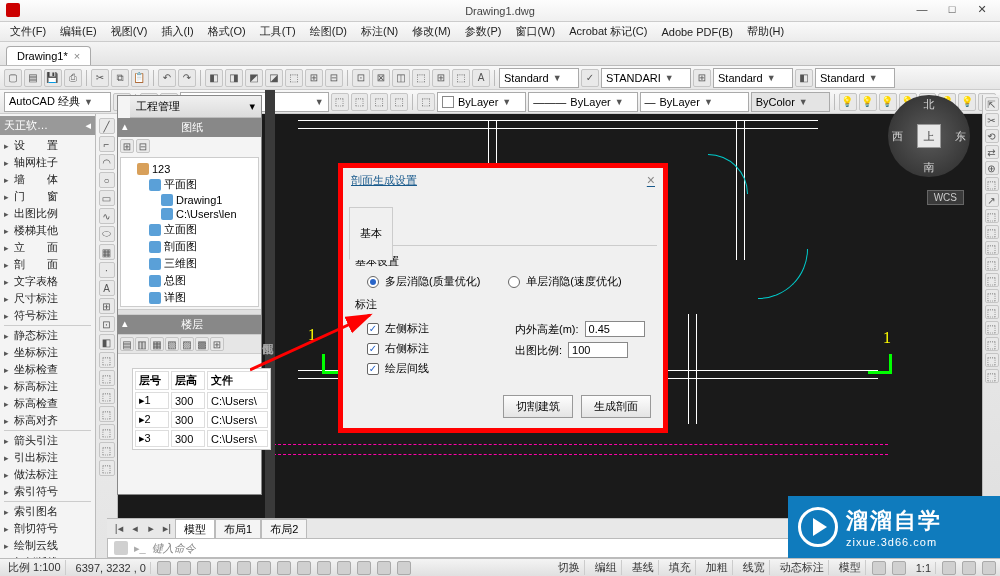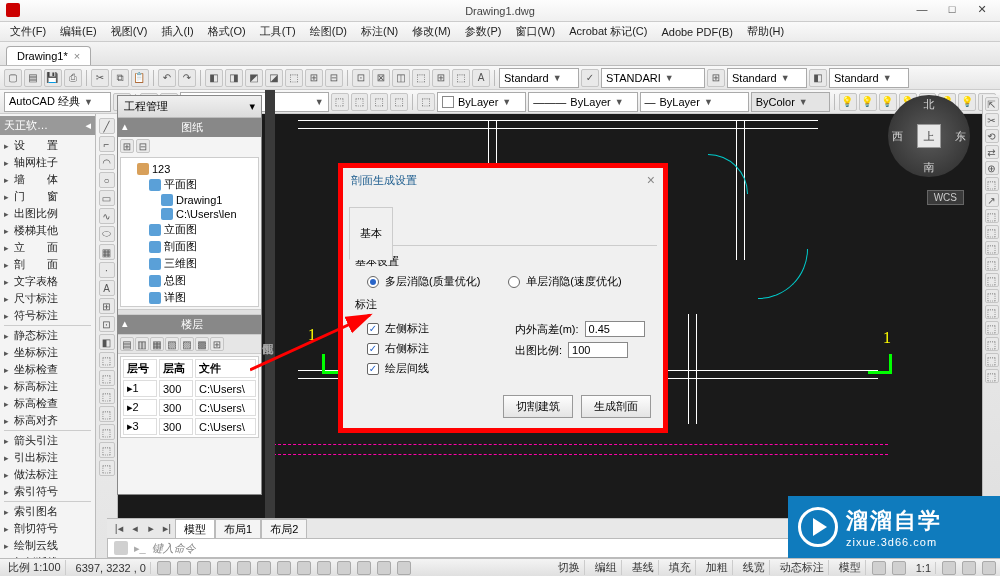--- a/index.html
+++ b/index.html
@@ -38,48 +38,48 @@
 .left-panel li .tri { font-size:9px; color:#555; width:8px; display:inline-block; }
 
 .tool-strip { width: 22px; background: linear-gradient(#f4f4f4,#e4e4e4); border-right:1px solid #bbb; display:flex; flex-direction:column; align-items:center; gap:2px; padding-top:4px;}
 .tool-strip .tbtn { width:16px; height:16px; }
 
 .canvas-area { flex: 1; background: #1a1a1a; position: relative; overflow: hidden; }
 .canvas-content { position:absolute; inset:0; }
 
 
 .project-panel { position: absolute; left: 117px; top: 95px; width: 145px; height: 400px; background: #f4f4f4; border: 1px solid #888; }
-.project-panel .hdr { background: linear-gradient(#f0f0f0,#dcdcdc); padding: 3px 6px; display:flex; justify-content:space-between; align-items:center; border-bottom:1px solid #bbb; }
+.project-panel .hdr { background: linear-gradient(#f0f0f0,#dcdcdc); padding: 3px 6px; display:flex; justify-content:space-between; align-items:center; border-bottom:1px solid #bbb;margin-left:12px; }
 .project-panel .sub { background: #888; color:#fff; padding:2px 4px; display:flex; justify-content:space-between; font-size:10px; }
 .project-panel .tree { padding: 4px; font-size:11px; background:#fff; border:1px solid #ccc; margin:2px; height:150px; overflow:auto;}
 .project-panel .tree ul { list-style:none; padding-left:12px; }
 .project-panel .tree li { padding:1px 0; display:flex; align-items:center; gap:3px; white-space:nowrap;}
 .project-panel .tree .ficon { width:12px; height:12px; background:#5aa0d8; border-radius:2px; display:inline-block; flex-shrink:0; }
 .project-panel .tree .folder { background:#d8a05a; }
-.project-panel .tbl { margin:2px; border:1px solid #ccc; background:#fff; font-size:11px; }
+.project-panel .tbl { margin:14px; border:1px solid #ccc; background:#fff; font-size:11px; }
 .project-panel .tbl th, .project-panel .tbl td { border:1px solid #ddd; padding:1px 3px; text-align:left; }
 .project-panel .toolbar-mini { background:#e6e6e6; padding:2px; display:flex; gap:1px; border-top:1px solid #ccc; border-bottom:1px solid #ccc;}
 .project-panel .toolbar-mini .tbtn { width:14px; height:14px; }
 
 
 .dwg-line { position:absolute; background:#fff; }
 .mark { position:absolute; color:#ff0; font-family:serif; font-size:16px; }
 .green-l { position:absolute; width:24px; height:20px; border-left:3px solid #0f0; border-bottom:3px solid #0f0; }
 
 
 .compass { position:absolute; right:30px; top:95px; width:82px; height:82px; border-radius:50%; background:radial-gradient(#5a5a5a,#2a2a2a); display:flex; align-items:center; justify-content:center; }
 .compass .cube { width:24px; height:24px; background:#e8e8e8; border:1px solid #999; display:flex; align-items:center; justify-content:center; font-size:11px; color:#333; }
 .compass .dir { position:absolute; color:#d8d8d8; font-size:11px; }
 .compass .n { top:2px; } .compass .s { bottom:2px; } .compass .w { left:4px; } .compass .e { right:4px; }
 .wcs-badge { position:absolute; right:36px; top:190px; padding:1px 6px; background:#3a3a3a; color:#ccc; border:1px solid #666; font-size:10px; }
 
 
 .modal-border { position:absolute; left:338px; top:163px; width:330px; height:270px; border:5px solid #ff0000; background:#f0f0f0; }
 .modal { position:absolute; inset:0; background:#f0f0f0; }
-.modal .mtitle { padding:4px 8px; color:#195a8c; font-size:12px; display:flex; justify-content:space-between; align-items:center; }
+.modal .mtitle { padding:4px 8px; color:#195a8c; font-size:12px; display:flex; justify-content:space-between; align-items:center;text-decoration:underline; }
 .modal .mtitle .x { color:#888; cursor:pointer; font-size:14px;}
 .modal .tabhdr { margin:0 6px; border-bottom:1px solid #ccc; }
 .modal .tabhdr span { display:inline-block; padding:18px 10px; border:1px solid #ccc; border-bottom:1px solid #f0f0f0; background:#f0f0f0; position:relative; top:15px; font-size:11px;}
 .modal .group { margin:8px 12px 4px; }
 .modal .glabel { font-size:11px; margin-bottom:4px; }
 .modal .row { display:flex; align-items:center; gap:6px; margin:5px 0 5px 12px; font-size:11px;}
 .modal input[type=text] { width:60px; border:1px solid #888; padding:1px 3px; font-size:11px; }
 .modal .radio, .modal .chk { width:12px; height:12px; border:1px solid #666; border-radius:50%; display:inline-flex; align-items:center; justify-content:center; background:#fff; }
 .modal .chk { border-radius:2px; }
 .modal .radio.on::after { content:''; width:6px; height:6px; background:#2864c8; border-radius:50%; }
@@ -184,21 +184,21 @@
   <span class="tbtn">⬚</span>
   <span class="tbtn">⊞</span>
   <span class="tbtn">⬚</span>
   <span class="tbtn">A</span>
   <span class="sep"></span>
   <div class="combo" style="width:80px">
     <span>Standard</span>
       <span class="arrow">▼</span>
   </div>
   <span class="tbtn">✓</span>
-  <div class="combo" style="width:104px">
+  <div class="combo" style="width:90px">
     <span>STANDARI</span>
       <span class="arrow">▼</span>
   </div>
   <span class="tbtn">⊞</span>
   <div class="combo" style="width:80px">
     <span>Standard</span>
       <span class="arrow">▼</span>
   </div>
   <span class="tbtn">◧</span>
   <div class="combo" style="width:80px">

